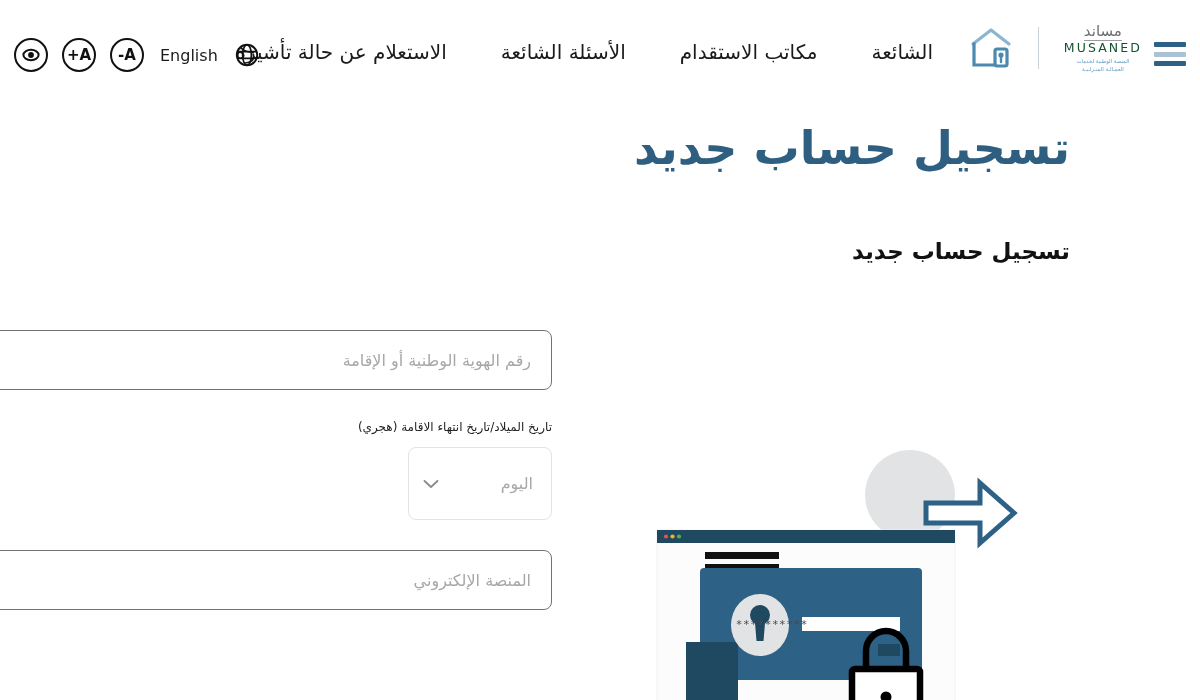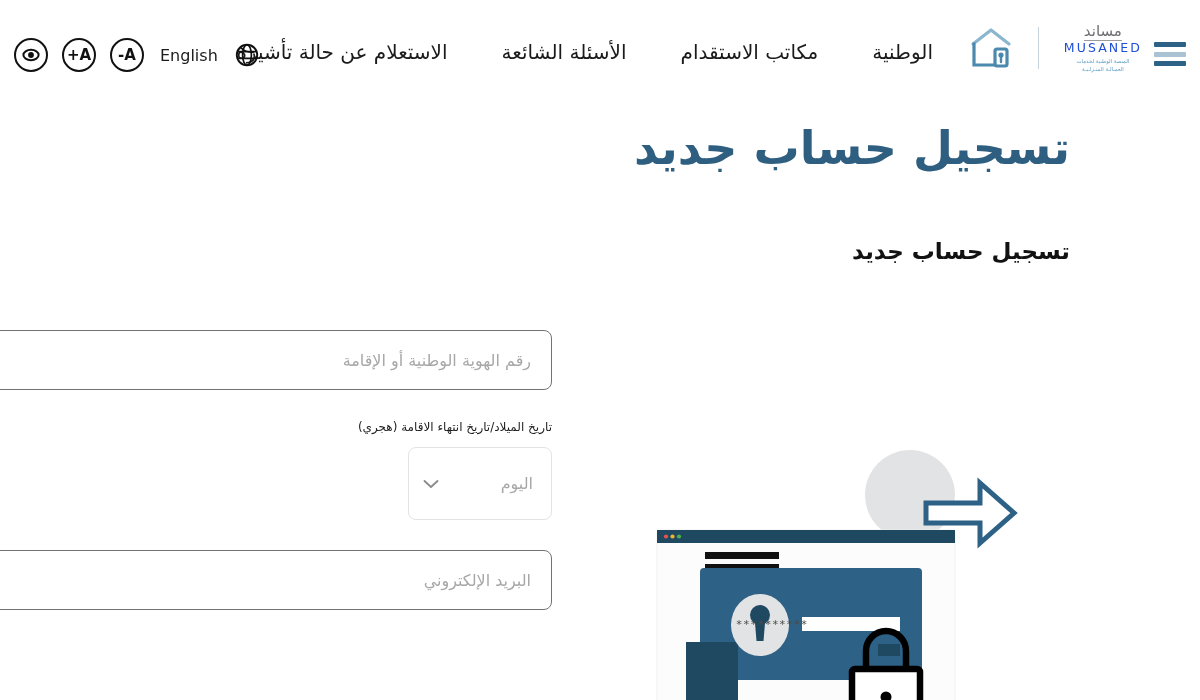--- a/index.html
+++ b/index.html
@@ -45,21 +45,21 @@
     color: #6d6e71;
     font-weight: 400;
     direction: rtl;
     border-bottom: 1px solid #9a9b9e;
     padding-bottom: 1px;
     margin-bottom: 1px;
   }
   .brand-en {
     font-size: 12.5px;
     letter-spacing: 2.1px;
-    color: #1d4ed8;
+    color: #14532d;
     font-weight: 400;
     margin-bottom: 2px;
   }
   .brand-sub {
     font-size: 5.4px;
     letter-spacing: .4px;
     color: #5a9bc4;
     direction: rtl;
     line-height: 1.5;
     text-align: center;
@@ -249,21 +249,21 @@
     <svg class="brand-mark" viewBox="0 0 44 46">
       <path d="M4 19 L22 5 L40 19" fill="none" stroke="#8bb6cf" stroke-width="3.2" stroke-linecap="round" stroke-linejoin="round"></path>
       <path d="M5 19 L5 40 L26 40" fill="none" stroke="#4b89ae" stroke-width="3.2" stroke-linecap="square"></path>
       <rect x="26" y="24" width="12" height="17" rx="2" fill="none" stroke="#4b89ae" stroke-width="3.2"></rect>
       <circle cx="32" cy="30" r="2.6" fill="#4b89ae"></circle>
       <path d="M32 31 L32 37" stroke="#4b89ae" stroke-width="2.4" stroke-linecap="round"></path>
     </svg>
   </div>
 
   <nav class="main-nav">
-    <a class="nav-link" href="#">الوطنية</a>
+    <a class="nav-link" href="#">الشائعة</a>
     <a class="nav-link" href="#">مكاتب الاستقدام</a>
     <a class="nav-link" href="#">الأسئلة الشائعة</a>
     <a class="nav-link" href="#">الاستعلام عن حالة تأشيرة</a>
   </nav>
 
   <div class="access-tools">
 
     <div class="lang-switch">
       <svg width="26" height="26" viewBox="0 0 26 26">
         <circle cx="13" cy="13" r="10.2" fill="none" stroke="#111" stroke-width="1.9"></circle>
@@ -305,21 +305,21 @@
     <div class="date-row">
       <div class="date-select">
         <span class="sel-text">اليوم</span>
         <svg class="chev" viewBox="0 0 16 10">
           <path d="M1.5 2 L8 8 L14.5 2" fill="none" stroke="#8d8d8d" stroke-width="1.9" stroke-linecap="round" stroke-linejoin="round"></path>
         </svg>
       </div>
     </div>
 
     <div class="field">
-      <span class="field-placeholder">البريد الإلكتروني</span>
+      <span class="field-placeholder">المنصة الإلكتروني</span>
     </div>
 
   </form>
 
   <div class="illustration">
     <svg width="400" height="340" viewBox="0 0 400 340">
 
       <circle cx="260" cy="60" r="45" fill="#e2e3e4"></circle>
 
       <path d="M276 68 L330 68 L330 48 L364 78 L330 108 L330 88 L276 88 Z" fill="#ffffff" stroke="#2d6186" stroke-width="5" stroke-linejoin="miter"></path>

